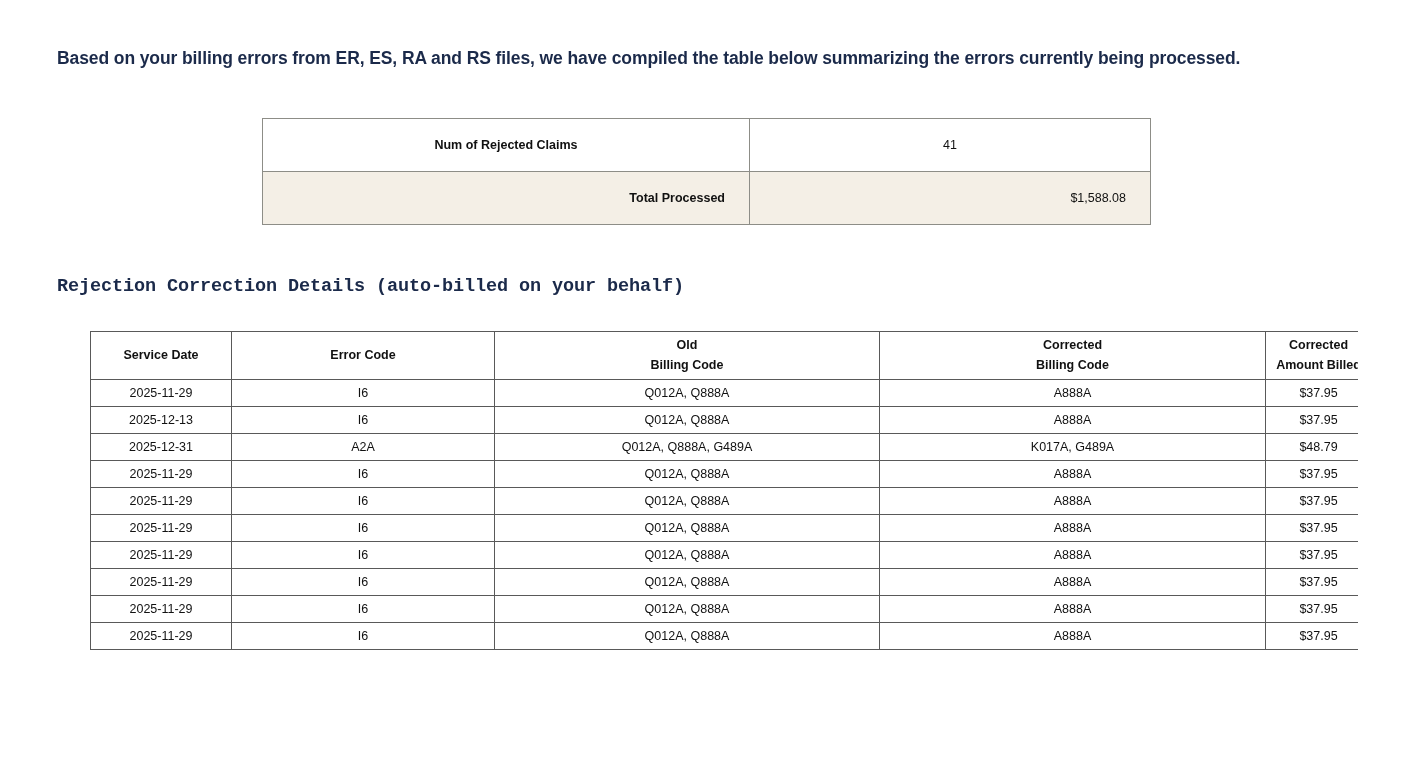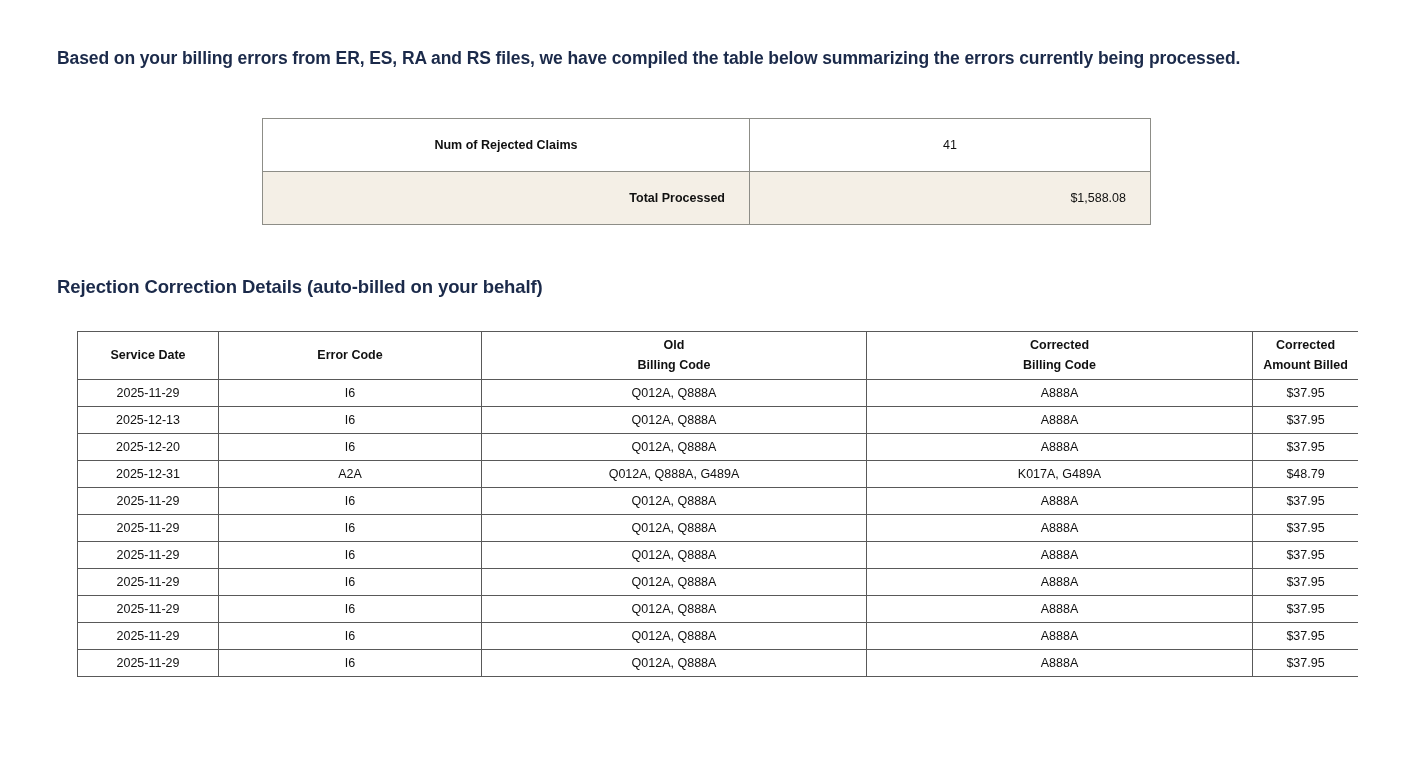--- a/index.html
+++ b/index.html
@@ -69,35 +69,37 @@
   
   .section-heading {
     position: absolute;
     left: 57px;
     top: 276px;
     font-size: 18.5px;
     font-weight: bold;
     color: #1B2A4A;
     letter-spacing: -0.1px;
     white-space: nowrap;
+    font-family: Liberation Mono, monospace;
   }
 
   
   .details-wrap {
     position: absolute;
     left: 77px;
     top: 331px;
     width: 1281px;
     height: 392px;
     overflow: hidden;
   }
   .details-table {
     width: 1281px;
     border-collapse: collapse;
     table-layout: fixed;
+    margin-left: 13px;
   }
   .details-table th,
   .details-table td {
     border: 1px solid #595959;
     font-size: 12.5px;
     color: #111111;
     text-align: center;
     vertical-align: middle;
     padding: 0 6px;
     background: #ffffff;
@@ -183,27 +185,20 @@
             <td>$37.95</td>
           </tr>
           <tr>
             <td>2025-12-13</td>
             <td>I6</td>
             <td>Q012A, Q888A</td>
             <td>A888A</td>
             <td>$37.95</td>
           </tr>
           <tr>
-            <td>2025-12-20</td>
-            <td>I6</td>
-            <td>Q012A, Q888A</td>
-            <td>A888A</td>
-            <td>$37.95</td>
-          </tr>
-          <tr>
             <td>2025-12-31</td>
             <td>A2A</td>
             <td>Q012A, Q888A, G489A</td>
             <td>K017A, G489A</td>
             <td>$48.79</td>
           </tr>
           <tr>
             <td>2025-11-29</td>
             <td>I6</td>
             <td>Q012A, Q888A</td>

